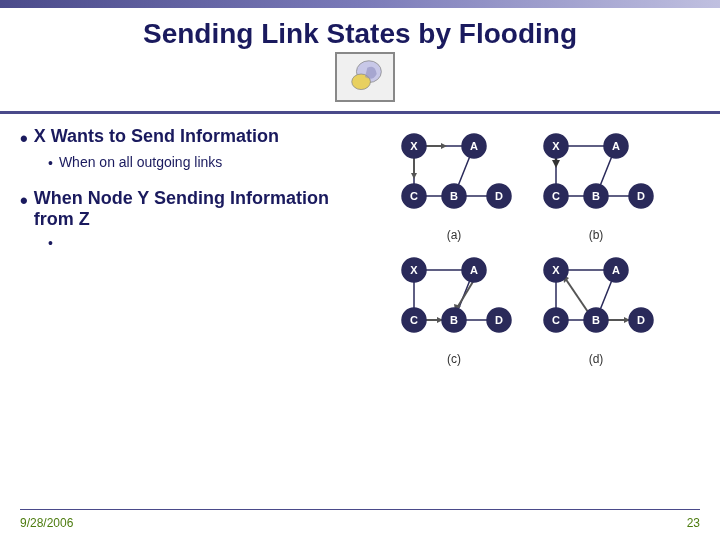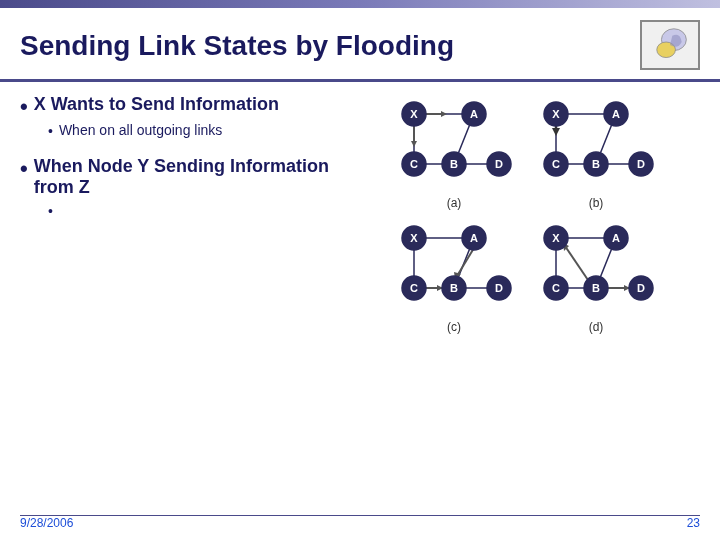--- a/index.html
+++ b/index.html
@@ -21,20 +21,21 @@
     }
 
     
     .title-area {
       background: #fff;
       padding: 10px 20px 6px 20px;
       display: flex;
       align-items: center;
       justify-content: space-between;
       border-bottom: 3px solid #4a4a8a;
+      flex-direction: column;
     }
 
     .title-text {
       font-size: 28px;
       font-weight: bold;
       color: #1a1a5e;
     }
 
     
     .logo-area {
@@ -141,22 +142,23 @@
     
     .footer {
       position: absolute;
       bottom: 10px;
       left: 20px;
       right: 20px;
       display: flex;
       justify-content: space-between;
       align-items: center;
       font-size: 12px;
-      color: #1d4ed8;
+      color: #4d7c0f;
       border-top: 1px solid #4a4a8a;
+      padding-top: 6px;
     }
 
     .footer-center {
       text-align: center;
     }
   </style>
 </head>
 <body>
 
 <div class="top-bar"></div>

